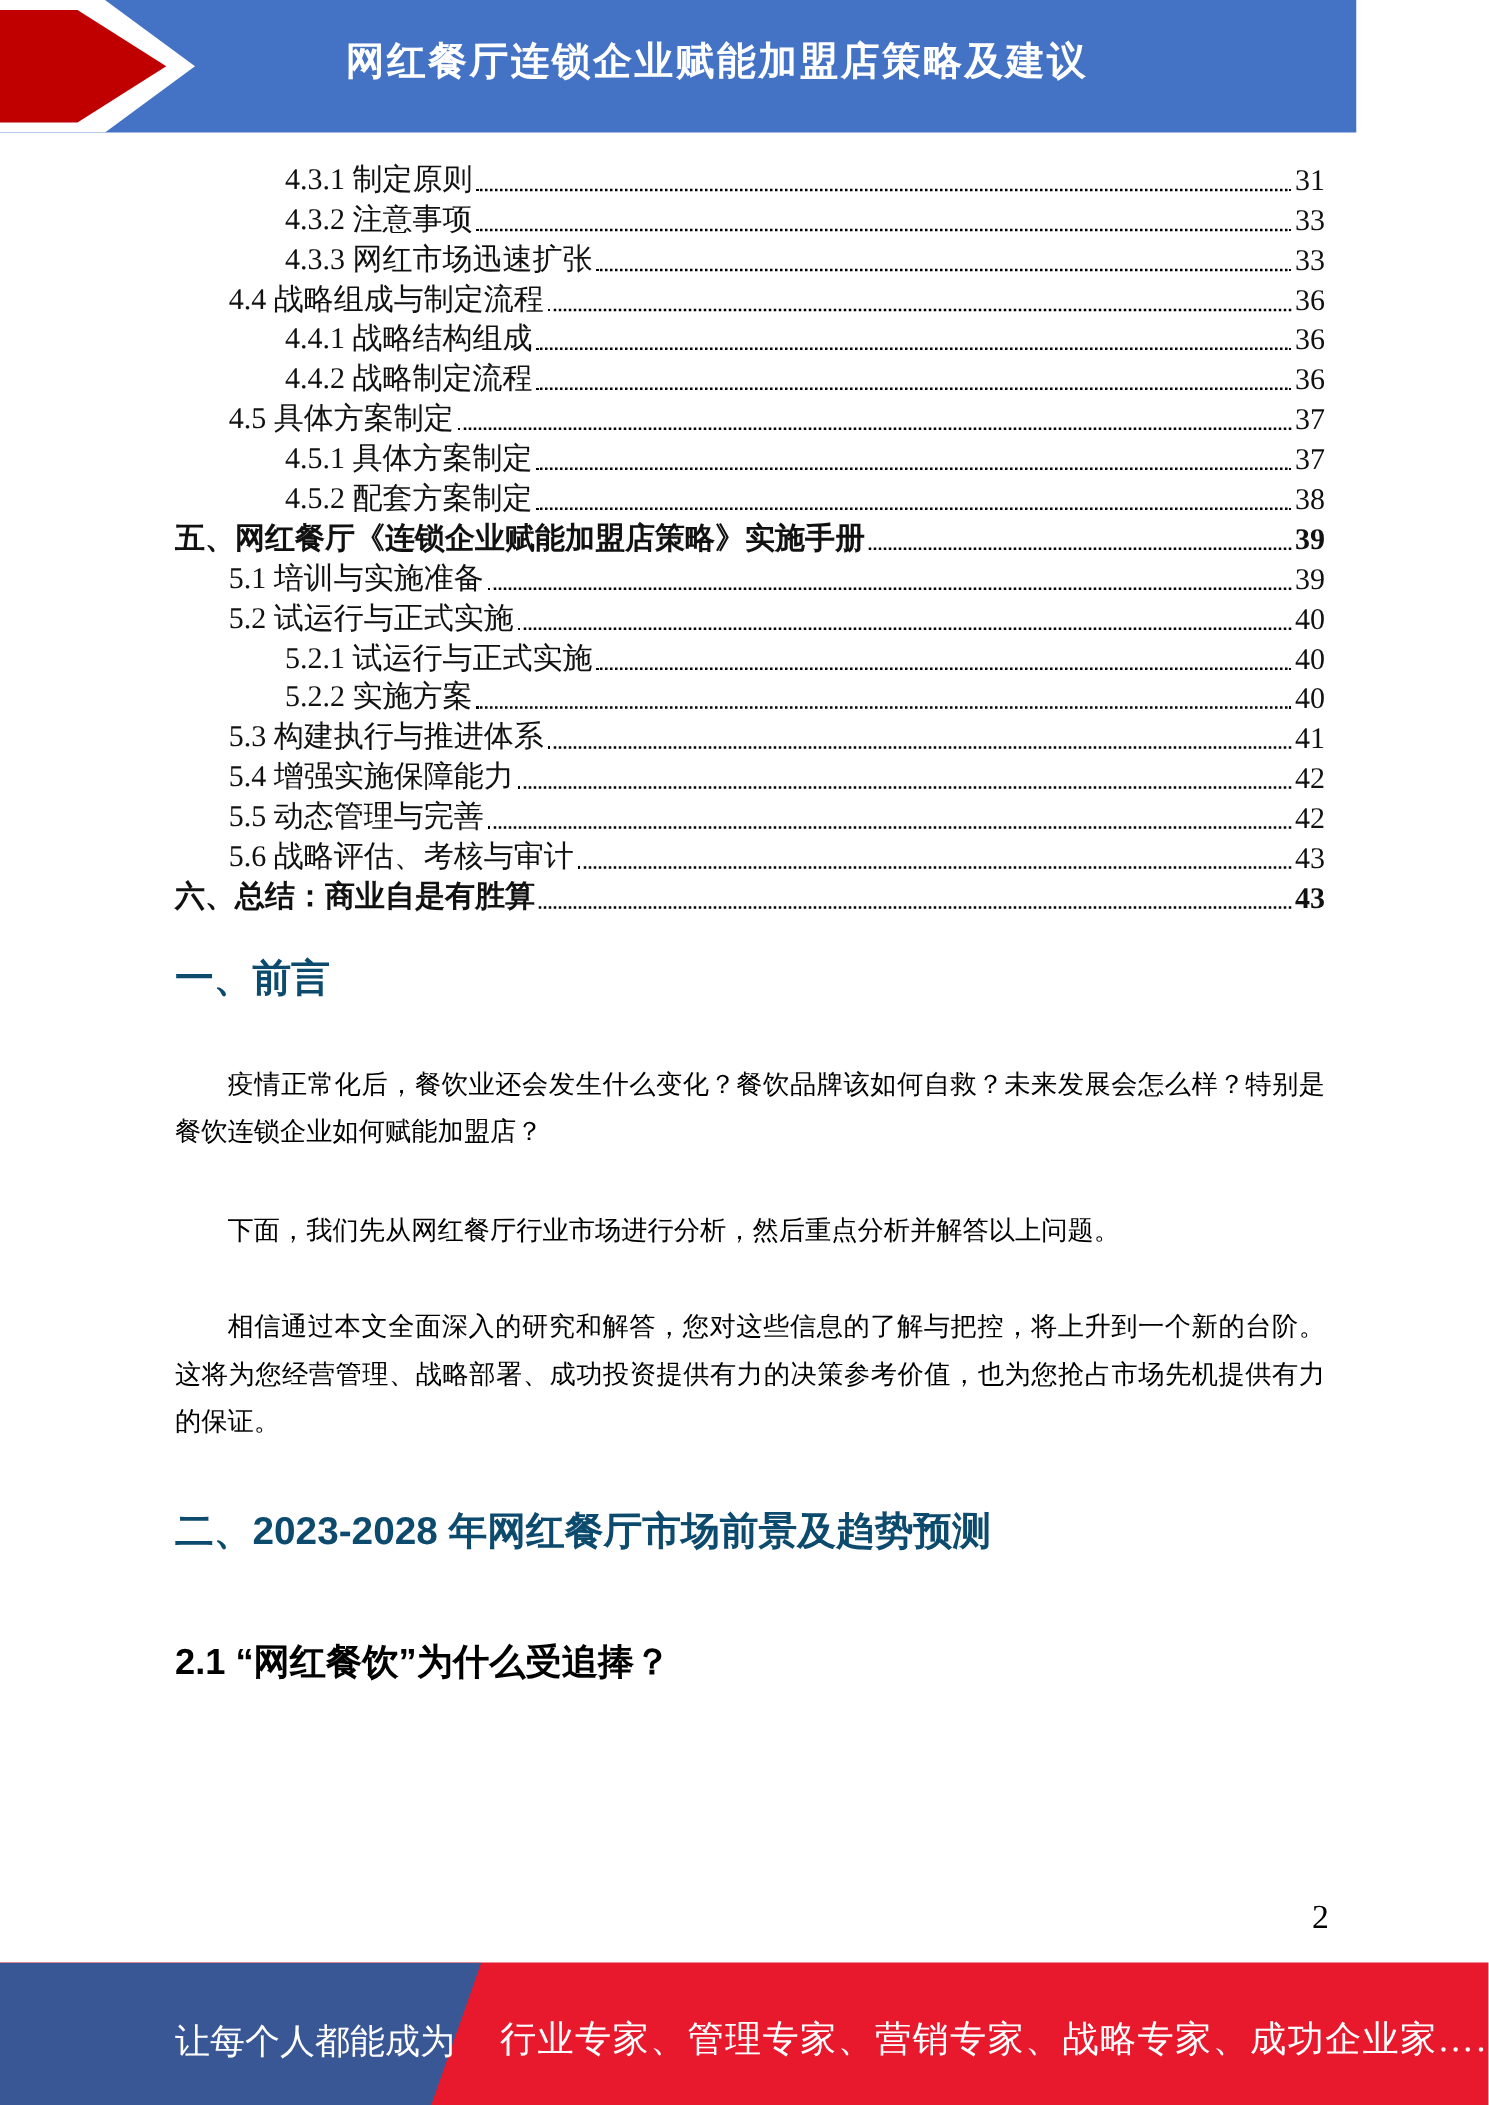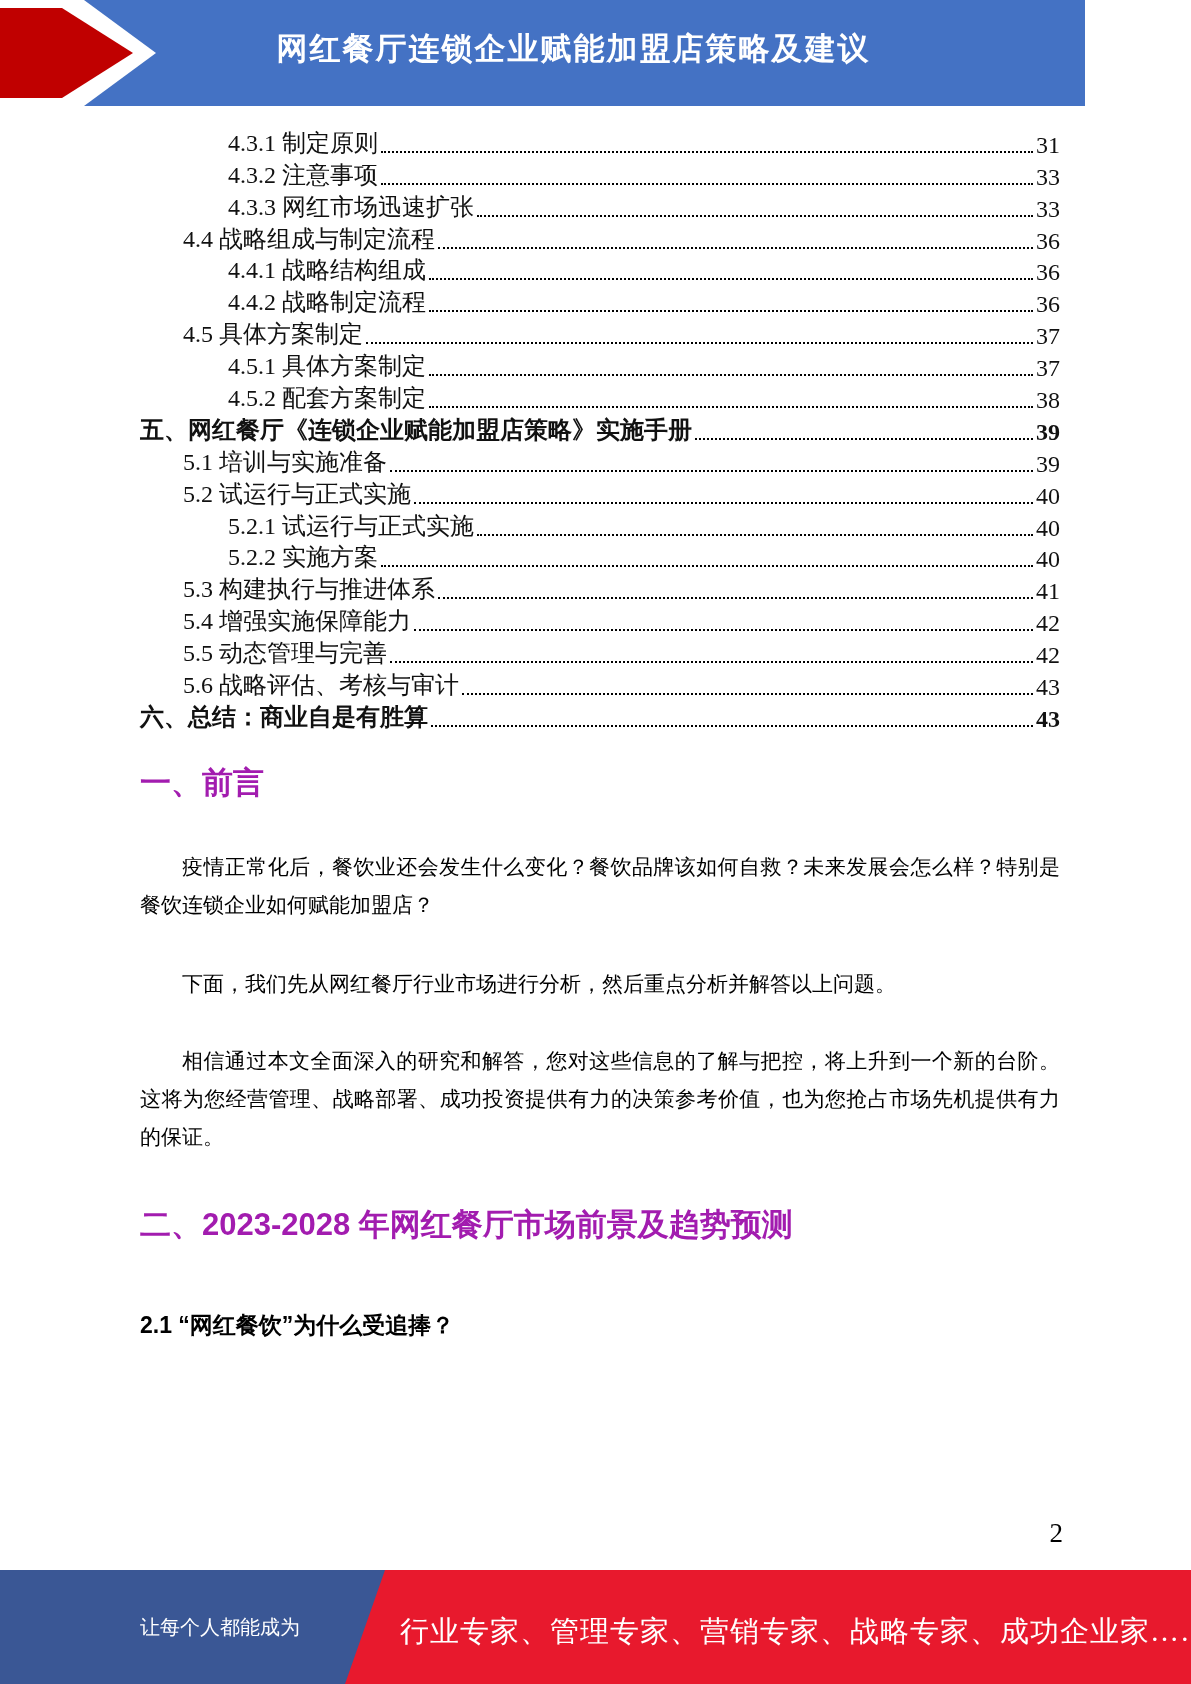--- a/index.html
+++ b/index.html
@@ -25,41 +25,41 @@
   .toc-row.lvl3 { padding-left:88px; }
   .toc-row.bold { font-weight:bold; }
   .toc-label { white-space:nowrap; }
   .toc-dots { flex:1; border-bottom:2px dotted #000; margin:0 3px 6px 3px; min-width:18px; }
   .toc-row.bold .toc-dots { border-bottom-width:2.5px; }
   .toc-page { white-space:nowrap; }
 
   
   .doc-heading-1 {
     position:absolute; left:140px; font-family:"Liberation Sans","DejaVu Sans",sans-serif;
-    font-weight:bold; font-size:31px; white-space:nowrap; color:#a21caf;
+    font-weight:bold; font-size:31px; white-space:nowrap; color:#0c4a6e;
   }
   .doc-heading-2 {
     position:absolute; left:140px; font-family:"Liberation Sans","DejaVu Sans",sans-serif;
-    font-weight:bold; font-size:23px; white-space:nowrap; color:#000;
+    font-weight:bold; font-size:29px; white-space:nowrap; color:#000;
   }
   .para {
     position:absolute; left:140px; width:920px; font-size:21px; line-height:38px;
     text-align:justify; text-indent:2em; margin:0; color:#000;
   }
   .page-number { position:absolute; right:128px; top:1518px; font-size:27px; color:#000; }
 
   
   .footer { position:absolute; left:0; bottom:0; width:1191px; height:114px; }
   .footer-red { position:absolute; top:0; left:0; width:100%; height:100%; background:var(--footer_red,#E8192D); }
   .footer-blue {
     position:absolute; top:0; left:0; width:100%; height:100%; background:var(--footer_blue,#3A5795);
     clip-path:polygon(0 0, 385px 0, 345px 100%, 0 100%);
   }
   .footer-left-text {
-    position:absolute; left:140px; top:44px; color:#ffffff; font-size:20px; white-space:nowrap;text-align:right;
+    position:absolute; left:140px; top:44px; color:#ffffff; font-size:28px; white-space:nowrap;text-align:right;
   }
   .footer-right-text {
     position:absolute; left:400px; top:42px; color:#ffffff; font-size:29px; white-space:nowrap; letter-spacing:1px;
   }
 </style>
 </head>
 <body>
 
 <div class="page">
 

